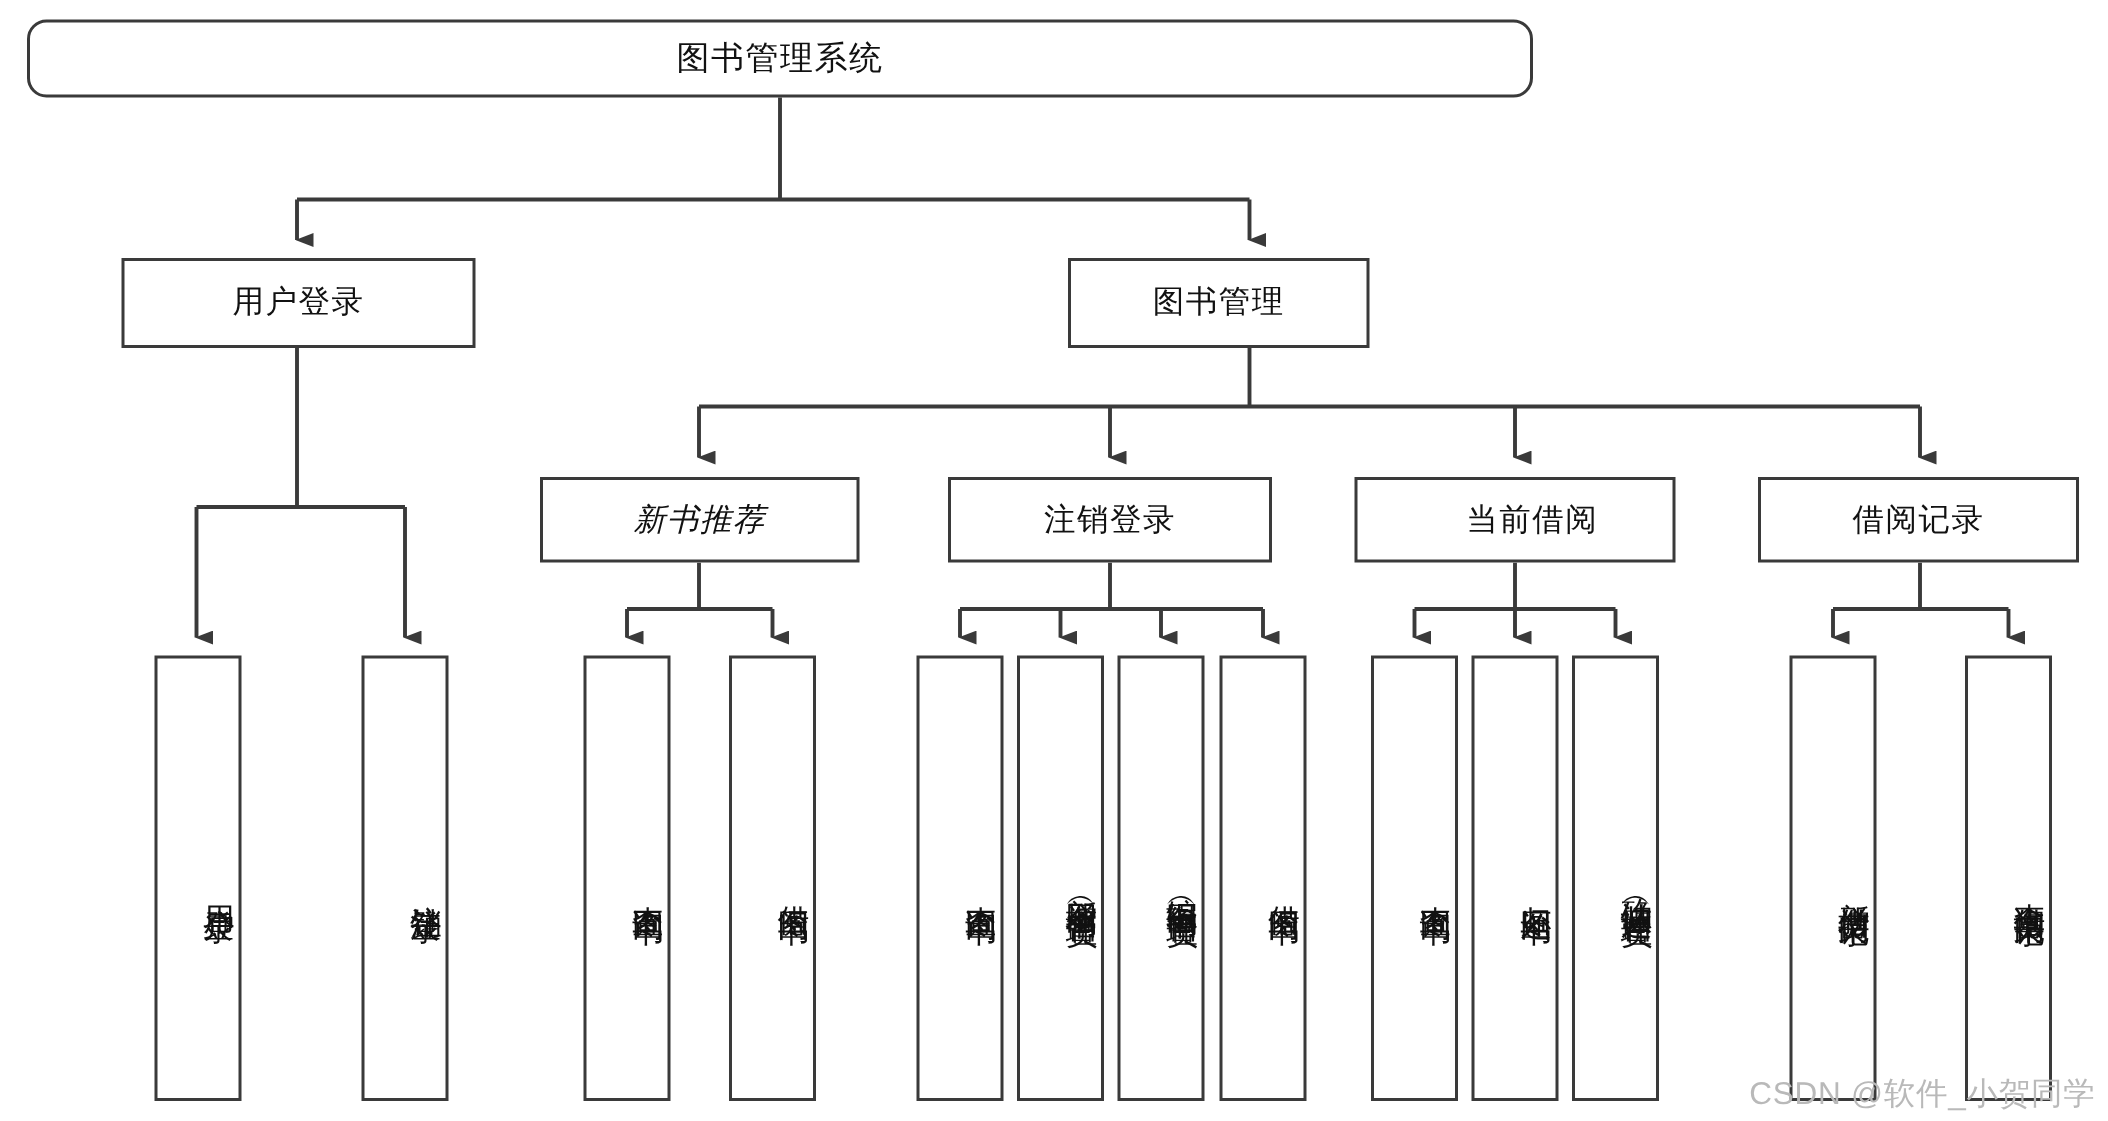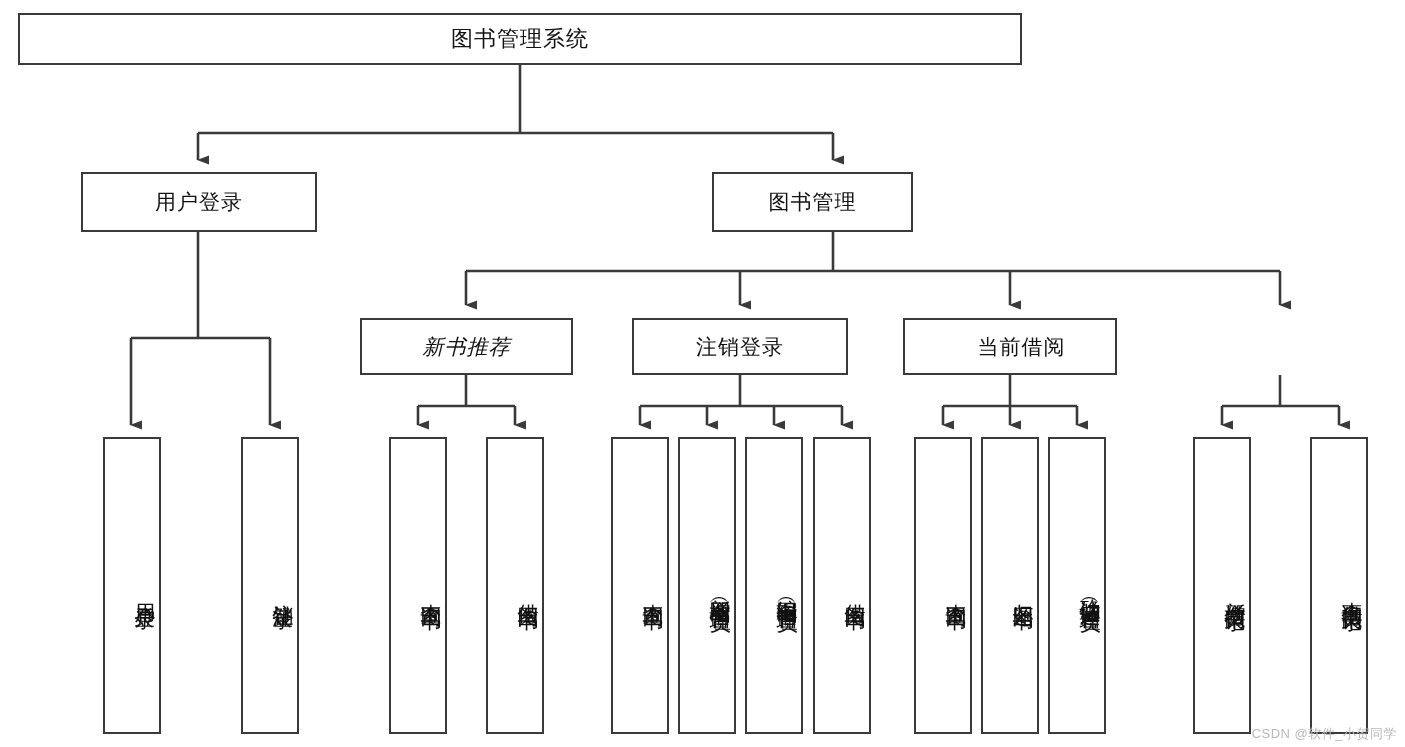--- a/index.html
+++ b/index.html
@@ -57,21 +57,21 @@
     text-orientation: upright;
     display: block;
   }
   .title-node {
     font-size: 22px;
   }
   .watermark {
     position: absolute;
     right: 8px;
     bottom: 4px;
-    font-size: 13px;
+    font-size: 21px;
     color: #b9b9b9;
     white-space: nowrap;
     letter-spacing: 0.5px;
     text-align: center;
   }
 </style>
 </head>
 <body>
 
 <div id="canvas">
@@ -119,21 +119,21 @@
       <path d="M1010,406 L1010,425" marker-end="url(#arr)"></path>
       <path d="M1077,406 L1077,425" marker-end="url(#arr)"></path>
 
       <path d="M1280,375 L1280,406"></path>
       <path d="M1222,406 L1339,406"></path>
       <path d="M1222,406 L1222,425" marker-end="url(#arr)"></path>
       <path d="M1339,406 L1339,425" marker-end="url(#arr)"></path>
     </g>
   </svg>
 
-  <div class="node node-h title-node" style="left:18px; top:13px; width:1004px; height:52px;">
+  <div class="node node-h title-node" style="left:18px; top:13px; width:1004px; height:52px;border-radius:13px;">
     <span>图书管理系统</span>
   </div>
 
   <div class="node node-h" style="left:81px; top:172px; width:236px; height:60px;">
     <span>用户登录</span>
   </div>
 
   <div class="node node-h" style="left:712px; top:172px; width:201px; height:60px;">
     <span>图书管理</span>
   </div>
@@ -143,20 +143,23 @@
   </div>
 
   <div class="node node-h" style="left:632px; top:318px; width:216px; height:57px;">
     <span>注销登录</span>
   </div>
 
   <div class="node node-h" style="left:903px; top:318px; width:214px; height:57px;padding-left:23px;">
     <span>当前借阅</span>
   </div>
 
+  <div class="node node-h" style="left:1172px; top:318px; width:214px; height:57px;">
+    <span>借阅记录</span>
+  </div>
 
   <div class="node node-v" style="left:103px; top:437px; width:58px; height:297px;">
     <span>用户登录</span>
   </div>
   <div class="node node-v" style="left:241px; top:437px; width:58px; height:297px;">
     <span>注销登录</span>
   </div>
 
   <div class="node node-v" style="left:389px; top:437px; width:58px; height:297px;">
     <span>查询图书</span>

